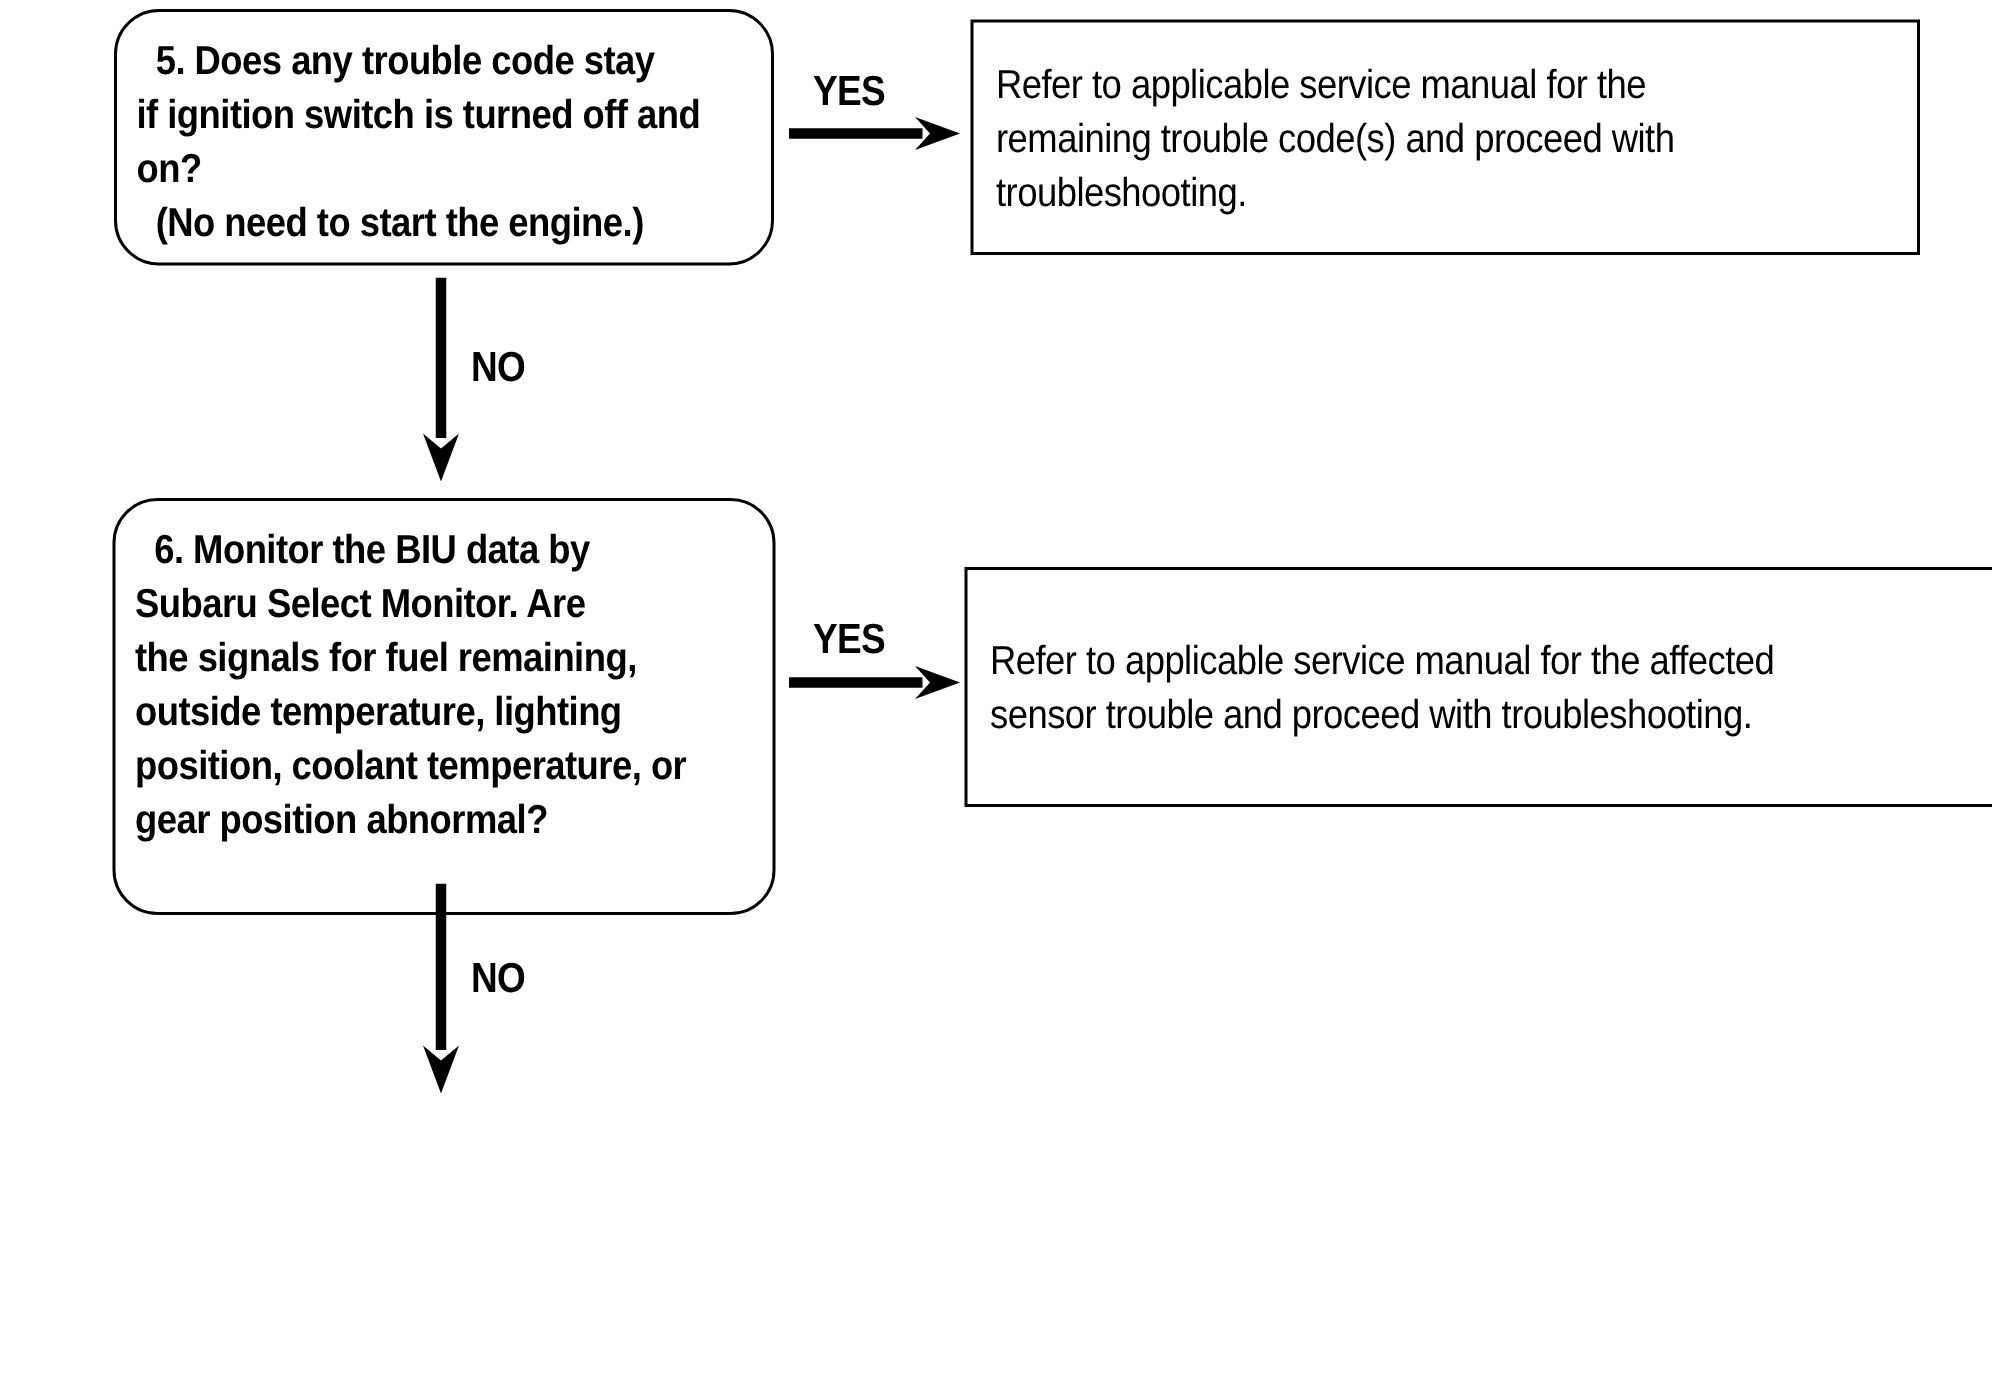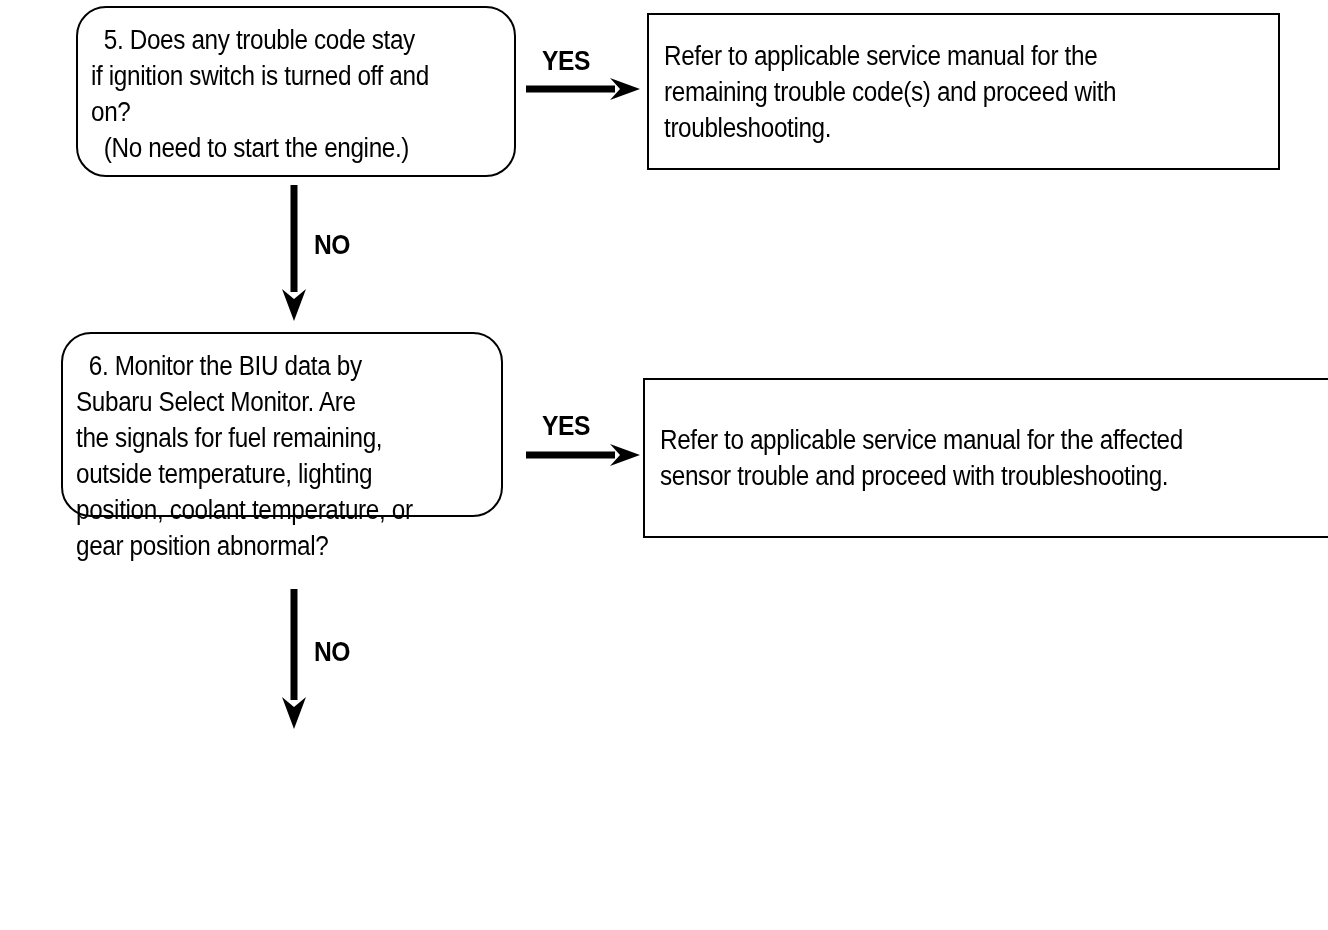--- a/index.html
+++ b/index.html
@@ -31,21 +31,21 @@
   }
   .node-text {
     white-space: pre-wrap;
     font-size: 27px;
     line-height: 36px;
     letter-spacing: -0.4px;
     width: 111%;
     transform: scaleX(0.9);
     transform-origin: 0 50%;
   }
-  .pad-q { padding: 14px 10px 12px 13px; }
+  .pad-q { padding: 14px 10px 12px 13px; font-weight: bold; }
   .pad-q .node-text { transform-origin: 0 0; }
   .pad-a { padding-left: 15px; padding-right: 6px; }
   .clabel {
     position: absolute;
     font-size: 28px;
     line-height: 28px;
     font-weight: bold;
     letter-spacing: -0.5px;
     transform: scaleX(0.88);
     transform-origin: 0 0;
@@ -85,21 +85,21 @@
 
   <div class="arrow" style="left:280px; top:185px;">
     <svg width="28" height="136" viewBox="0 0 28 136" xmlns="http://www.w3.org/2000/svg">
       <rect class="ink" x="10.5" y="0" width="7" height="107"></rect>
       <polygon class="ink" points="2,104 14,114 26,104 14,136"></polygon>
     </svg>
   </div>
 
   <div class="clabel" style="left:314px; top:231px;">NO</div>
 
-  <div class="node rounded pad-q" style="left:61px; top:332px; width:442px; height:185px;">
+  <div class="node rounded pad-q" style="left:75px; top:332px; width:442px; height:278px;">
     <div class="node-text">  6. Monitor the BIU data by
 Subaru Select Monitor. Are
 the signals for fuel remaining,
 outside temperature, lighting
 position, coolant temperature, or
 gear position abnormal?</div>
   </div>
 
   <div class="clabel" style="left:542px; top:412px;">YES</div>
 

